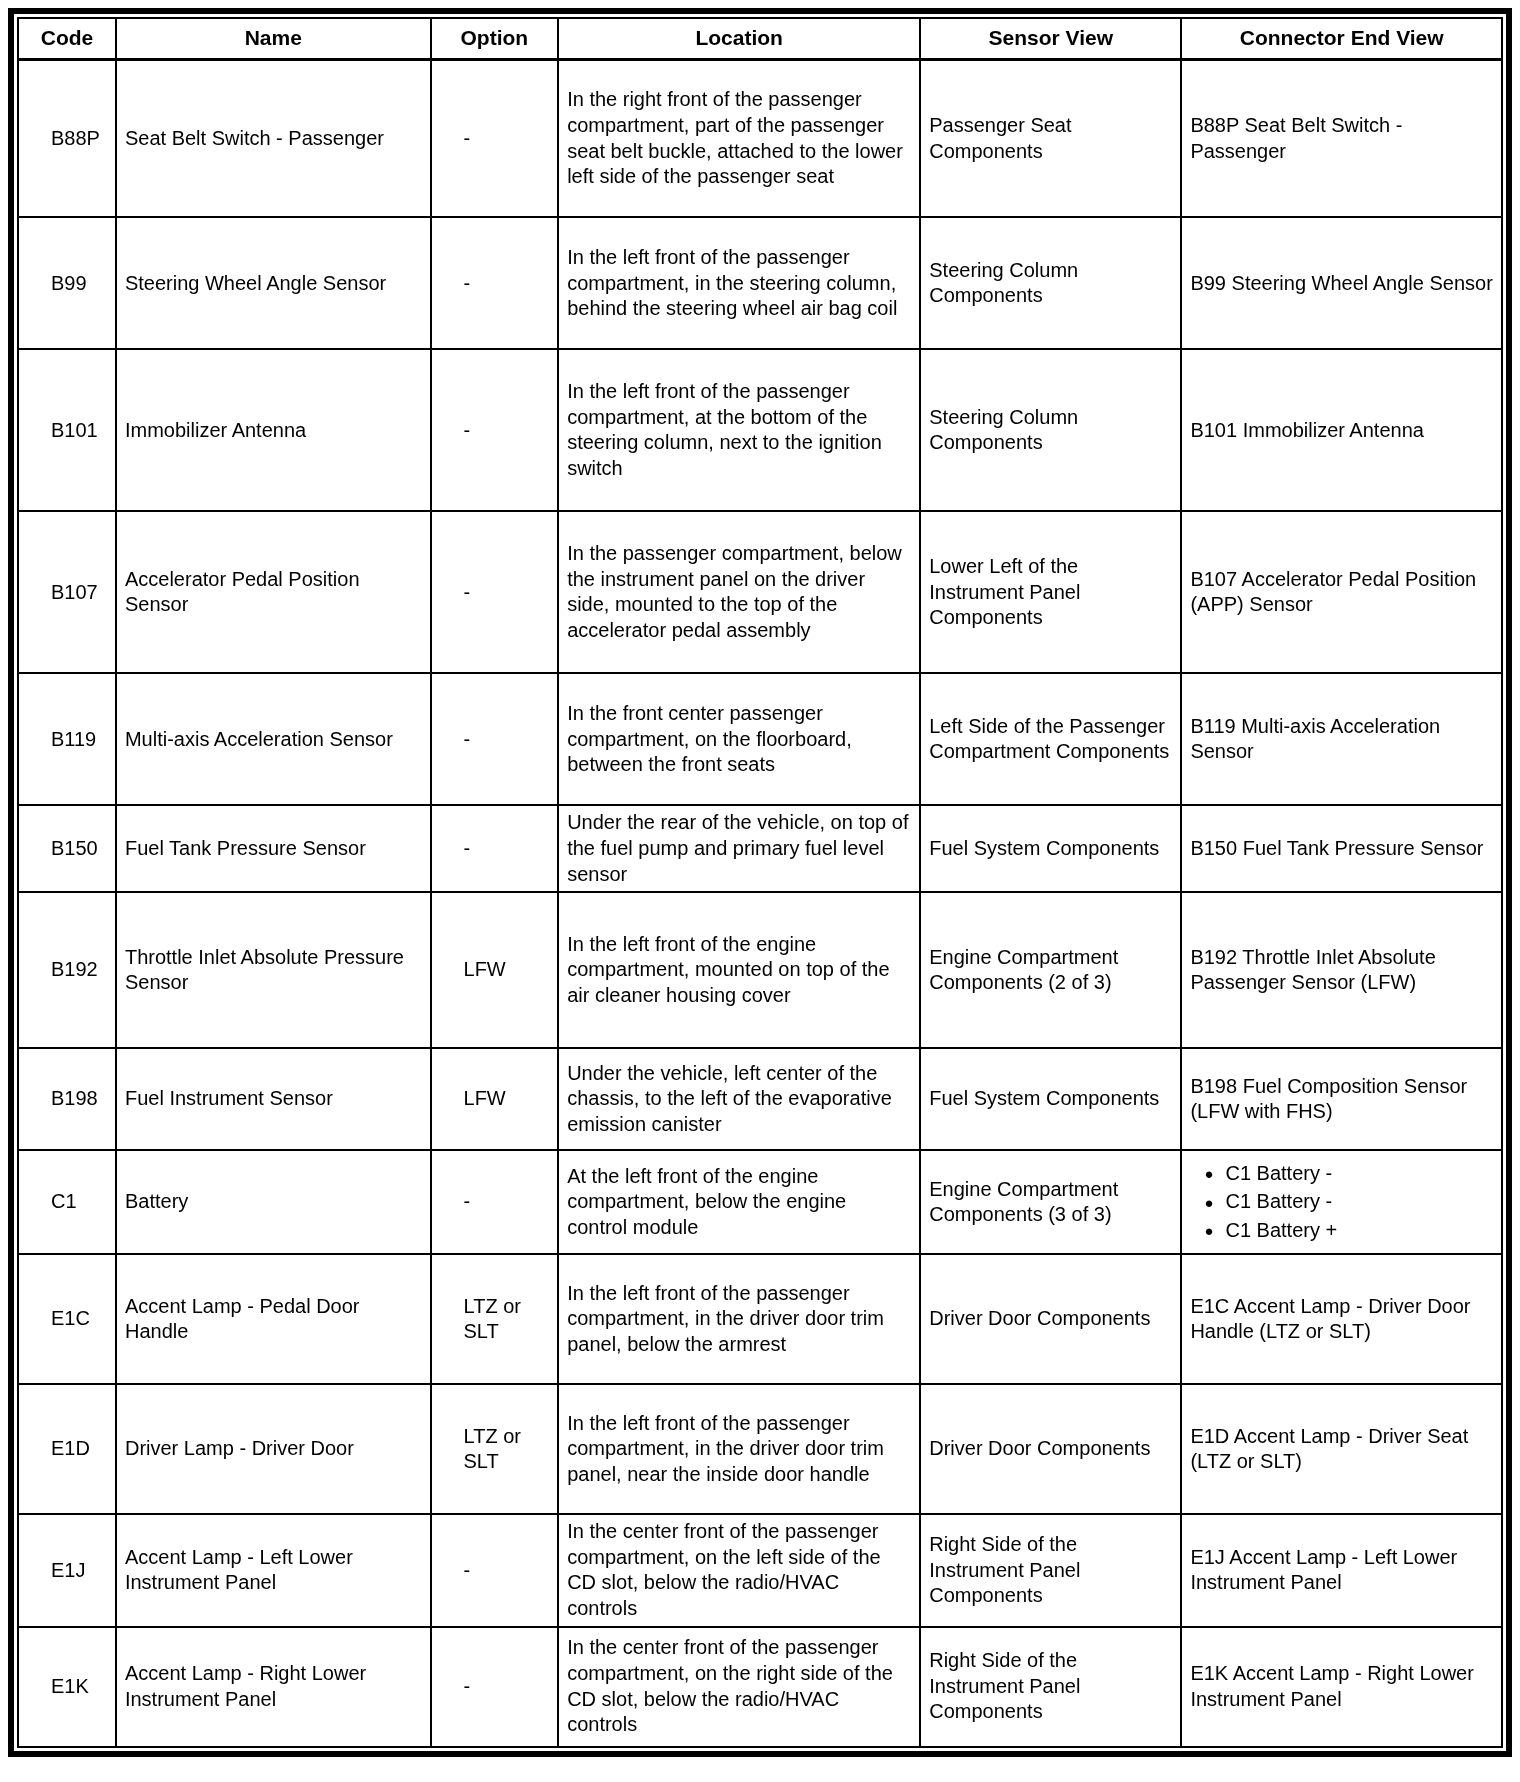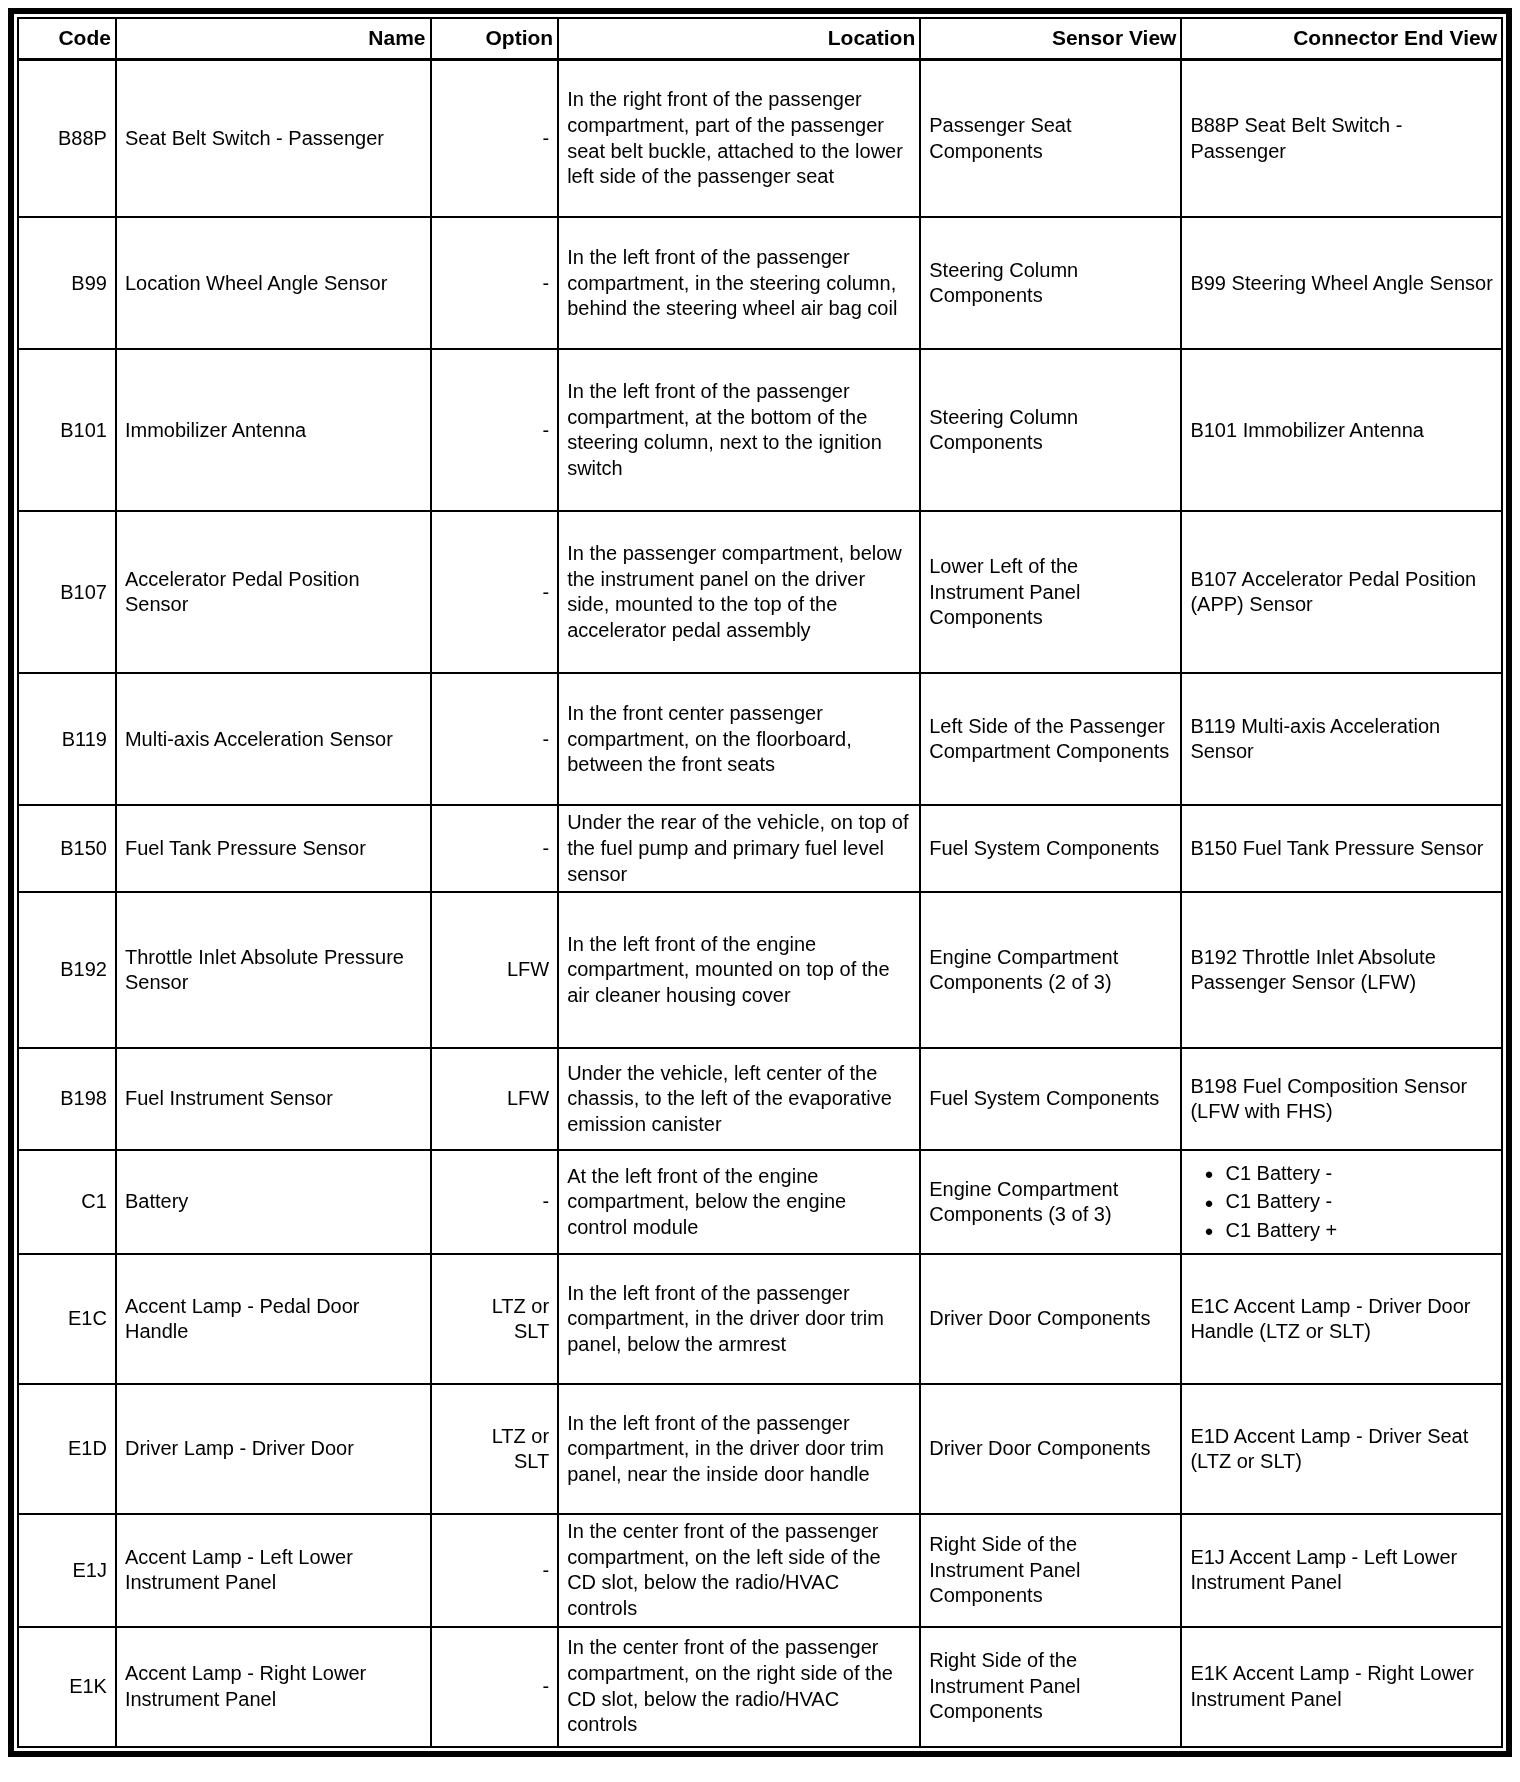--- a/index.html
+++ b/index.html
@@ -29,30 +29,30 @@
     border: 2px solid #000000;
     padding: 4px 8px;
     vertical-align: middle;
     font-size: 20px;
     line-height: 1.28;
     overflow: hidden;
     word-wrap: break-word;
   }
   .component-table thead th {
     font-weight: bold;
-    text-align: right;
+    text-align: center;
     font-size: 21px;
     padding: 6px 4px;
     border-bottom: 3px solid #000000;
   }
   .component-table thead tr {
     height: 38px;
   }
   .component-table td.center {
-    text-align: right;
+    text-align: left;
     padding-left: 32px;
   }
   ul.bullets {
     list-style: none;
     margin: 0;
     padding: 0 0 0 14px;
   }
   ul.bullets li {
     display: flex;
     align-items: center;
@@ -91,21 +91,21 @@
         <tr style="height: 158px;">
           <td class="center">B88P</td>
           <td>Seat Belt Switch - Passenger</td>
           <td class="center">-</td>
           <td>In the right front of the passenger compartment, part of the passenger seat belt buckle, attached to the lower left side of the passenger seat</td>
           <td>Passenger Seat Components</td>
           <td>B88P Seat Belt Switch - Passenger</td>
         </tr>
         <tr style="height: 132px;">
           <td class="center">B99</td>
-          <td>Location Wheel Angle Sensor</td>
+          <td>Steering Wheel Angle Sensor</td>
           <td class="center">-</td>
           <td>In the left front of the passenger compartment, in the steering column, behind the steering wheel air bag coil</td>
           <td>Steering Column Components</td>
           <td>B99 Steering Wheel Angle Sensor</td>
         </tr>
         <tr style="height: 162px;">
           <td class="center">B101</td>
           <td>Immobilizer Antenna</td>
           <td class="center">-</td>
           <td>In the left front of the passenger compartment, at the bottom of the steering column, next to the ignition switch</td>

